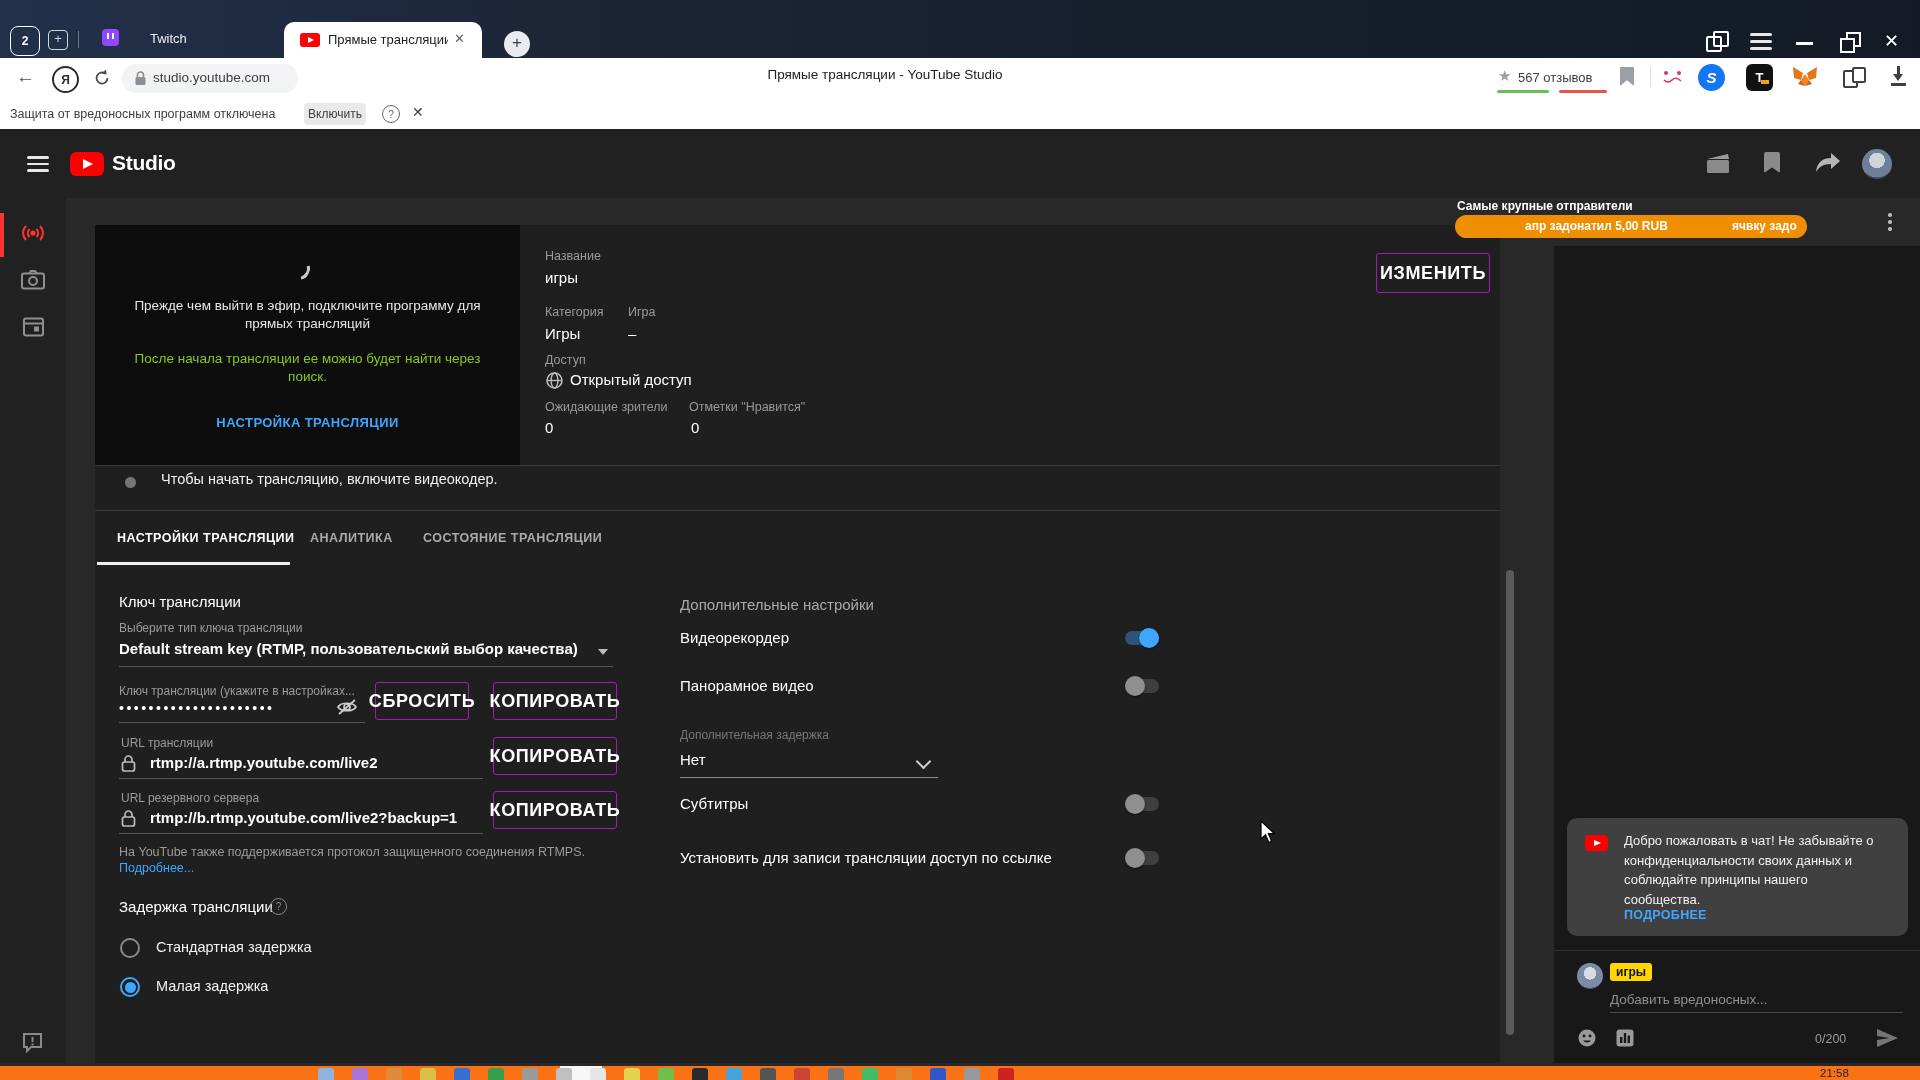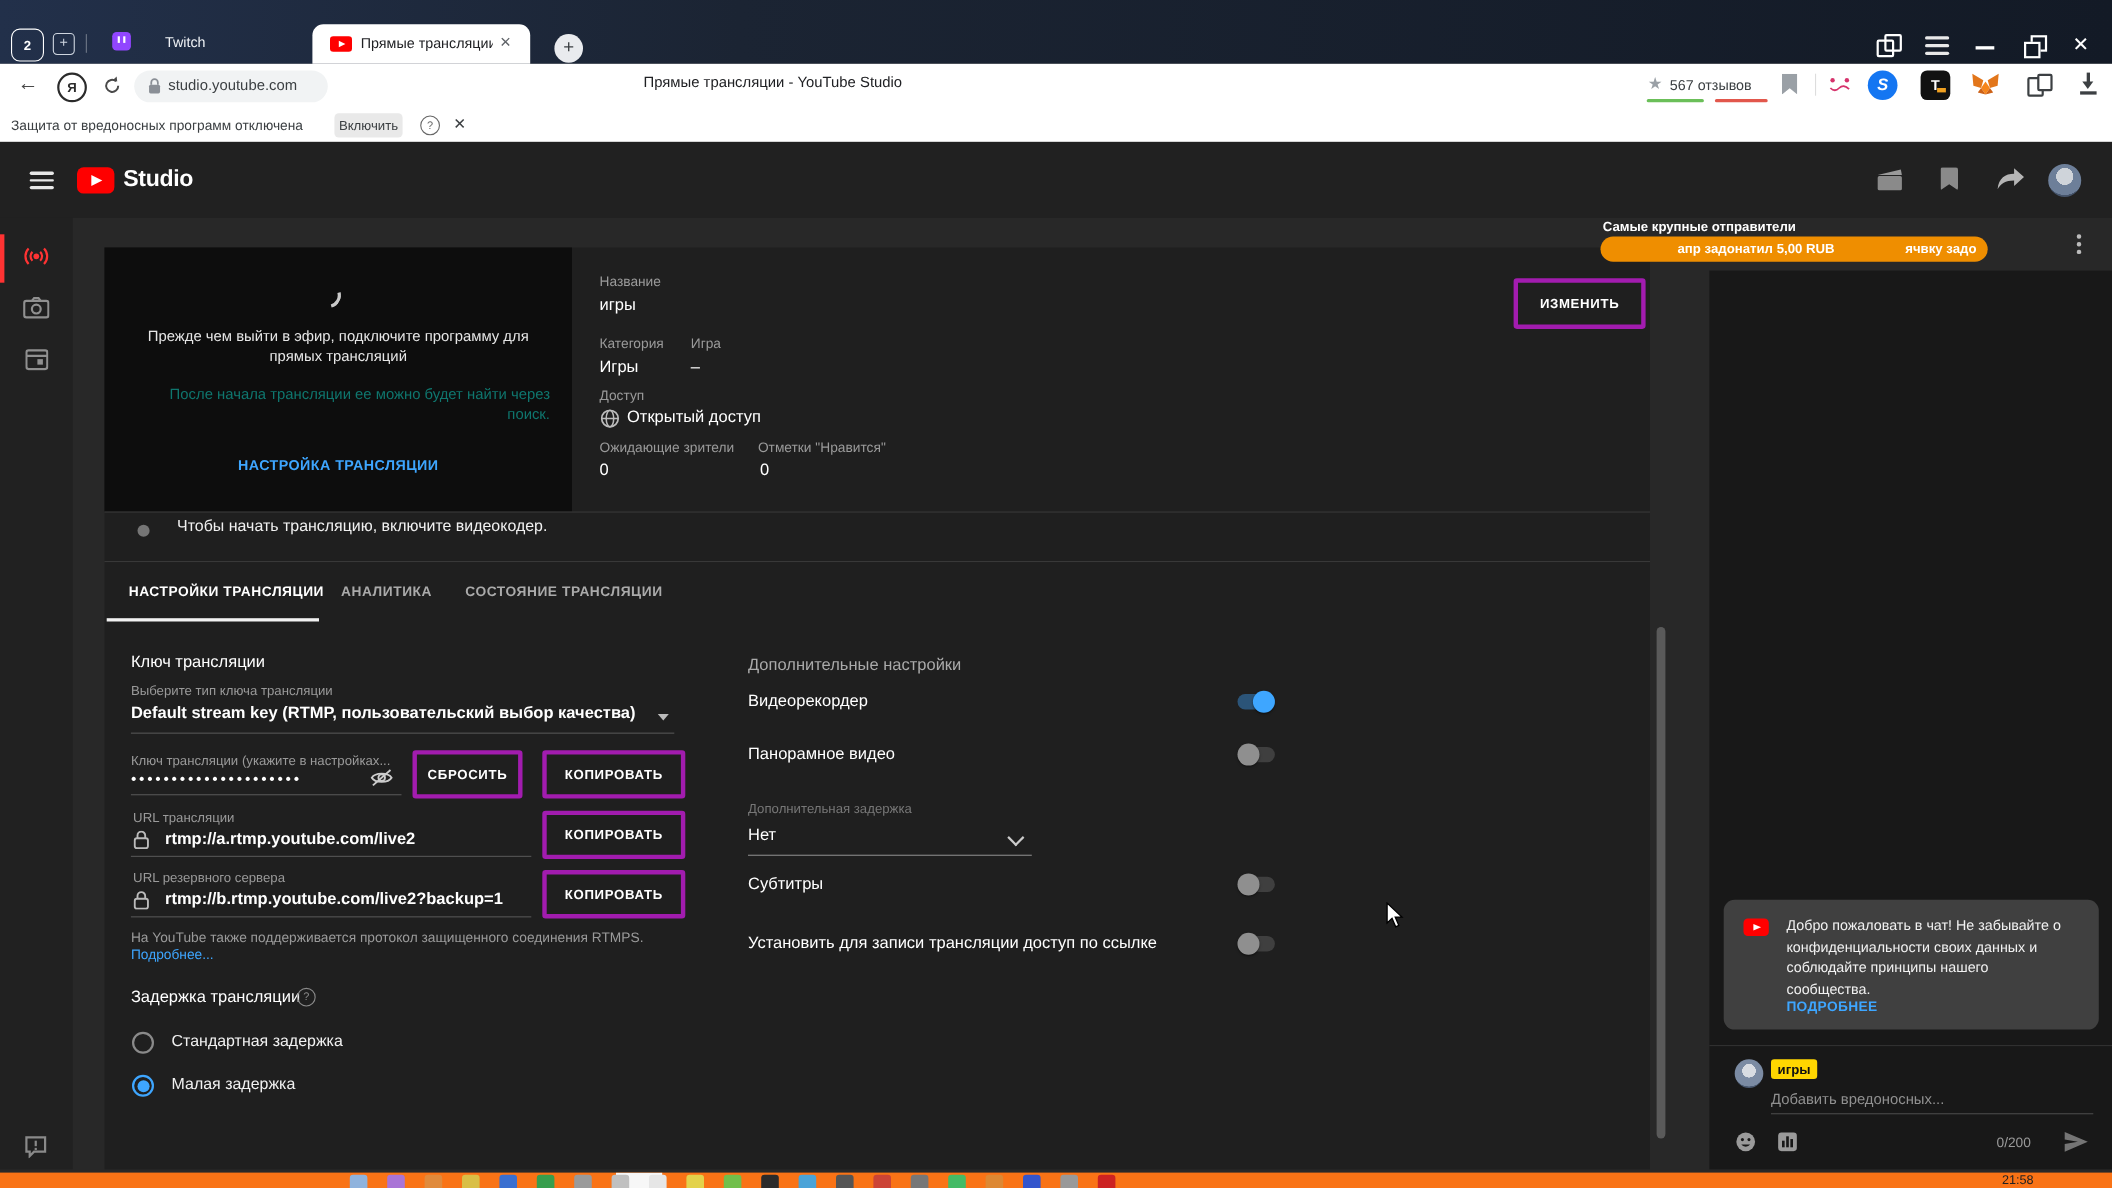--- a/index.html
+++ b/index.html
@@ -1,22 +1,22 @@
 <!DOCTYPE html>
 <html><head>
 <meta charset="utf-8">
 <style>
   html,body{margin:0;padding:0;width:1920px;height:1080px;overflow:hidden;background:#282828;
     font-family:"Liberation Sans","DejaVu Sans",sans-serif;}
   .abs{position:absolute;}
   .hr{position:absolute;height:1px;background:#555;}
   .lbl{position:absolute;color:#9a9a9a;font-size:12.5px;}
   .val{position:absolute;color:#fff;font-size:15px;font-weight:500;}
-  .btn-outline{position:absolute;border:4px solid #a21caf;border-radius:3px;color:#fff;
-    font-size:12px;font-weight:700;letter-spacing:.6px;display:flex;align-items:center;
+  .btn-outline{position:absolute;border:1px solid #a21caf;border-radius:3px;color:#fff;
+    font-size:18px;font-weight:700;letter-spacing:.6px;display:flex;align-items:center;
     justify-content:center;background:transparent;cursor:default;}
   .blue{color:#3ea6ff;}
   .toggle{position:absolute;width:34px;height:14px;border-radius:8px;background:#3f3f3f;}
   .toggle .knob{position:absolute;width:20px;height:20px;border-radius:50%;background:#8f8f8f;
     top:-3px;left:0;box-shadow:0 1px 2px rgba(0,0,0,.5);}
   .toggle.on{background:rgba(62,166,255,.4);}
   .toggle.on .knob{left:14px;background:#3ea6ff;}
   .radio{position:absolute;width:16px;height:16px;border:2px solid #8a8a8a;border-radius:50%;}
   .radio.checked{border-color:#3ea6ff;}
   .radio.checked::after{content:"";position:absolute;inset:2.5px;background:#3ea6ff;border-radius:50%;}
@@ -79,21 +79,21 @@
         <path d="M14 1.5 L14.6 6.2 L10 5.4 Z" fill="#4a4a4a"></path>
       </svg>
   </div>
   <div class="abs" style="left:122px;top:64px;top:6px;width:176px;height:29px;background:#f1f3f4;border-radius:15px;">
     <svg class="abs" style="left:12px;top:7px;" width="13" height="15" viewBox="0 0 13 15">
       <rect x="1.5" y="6" width="10" height="8" rx="1.5" fill="#8a8f96"></rect>
         <path d="M3.5 6 V4 a3 3 0 0 1 6 0 V6" fill="none" stroke="#8a8f96" stroke-width="1.6"></path>
       </svg>
     <div class="abs" style="left:31px;top:6px;color:#3c4043;font-size:13.5px;">studio.youtube.com</div>
   </div>
-  <div class="abs" style="left:585px;top:66px;top:9px;width:600px;text-align:left;color:#202124;font-size:13.5px;">Прямые трансляции - YouTube Studio</div>
+  <div class="abs" style="left:585px;top:66px;top:9px;width:600px;text-align:center;color:#202124;font-size:13.5px;">Прямые трансляции - YouTube Studio</div>
 
   <div class="abs" style="left:1495px;top:6px;width:120px;height:30px;">
     <span class="abs" style="left:3px;top:3px;color:#9aa0a6;font-size:15px;">★</span>
     <span class="abs" style="left:23px;top:6px;color:#3c4043;font-size:13px;">567 отзывов</span>
     <div class="abs" style="left:2px;top:26px;width:52px;height:3px;background:#6bbf59;border-radius:2px;"></div>
     <div class="abs" style="left:64px;top:26px;width:48px;height:3px;background:#e2574c;border-radius:2px;"></div>
   </div>
   <div class="abs" style="left:1620px;top:9px;width:14px;height:19px;background:#9aa0a6;clip-path:polygon(0 0,100% 0,100% 100%,50% 70%,0 100%);"></div>
   <div class="abs" style="left:1650px;top:9px;width:1px;height:20px;background:#ddd;"></div>
   <div class="abs" style="left:1662px;top:10px;width:22px;height:18px;">
@@ -195,21 +195,21 @@
         <rect x="9.5" y="11.5" width="2" height="2" fill="#8a8a8a"></rect>
       </svg>
   </div>
 </div>
 
 <div class="abs" style="left:95px;top:225px;width:1405px;height:838px;background:#1f1f1f;"></div>
 
 <div class="abs" style="left:95px;top:225px;width:425px;height:240px;background:#0d0d0d;">
   <div class="abs" style="left:192px;top:32px;width:17px;height:17px;border:3px solid transparent;border-top-color:#c9c9c9;border-radius:50%;transform:rotate(120deg);"></div>
   <div class="abs" style="left:20px;top:72px;width:385px;text-align:center;color:#e6e6e6;font-size:13.5px;line-height:17.5px;">Прежде чем выйти в эфир, подключите программу для прямых трансляций</div>
-  <div class="abs" style="left:20px;top:125px;width:385px;text-align:right;color:#0f766e;font-size:13.5px;line-height:17.5px;">После начала трансляции ее можно будет найти через поиск.</div>
+  <div class="abs" style="left:20px;top:125px;width:385px;text-align:center;color:#84cc16;font-size:13.5px;line-height:17.5px;">После начала трансляции ее можно будет найти через поиск.</div>
   <div class="abs blue" style="left:20px;top:190px;width:385px;text-align:center;font-size:13px;font-weight:700;letter-spacing:.4px;">НАСТРОЙКА ТРАНСЛЯЦИИ</div>
 </div>
 
 <div class="lbl" style="left:545px;top:249px;">Название</div>
 <div class="val" style="left:545px;top:269px;">игры</div>
 <div class="lbl" style="left:545px;top:305px;">Категория</div>
 <div class="lbl" style="left:628px;top:305px;">Игра</div>
 <div class="val" style="left:545px;top:325px;">Игры</div>
 <div class="val" style="left:628px;top:325px;">–</div>
 <div class="lbl" style="left:545px;top:353px;">Доступ</div>

